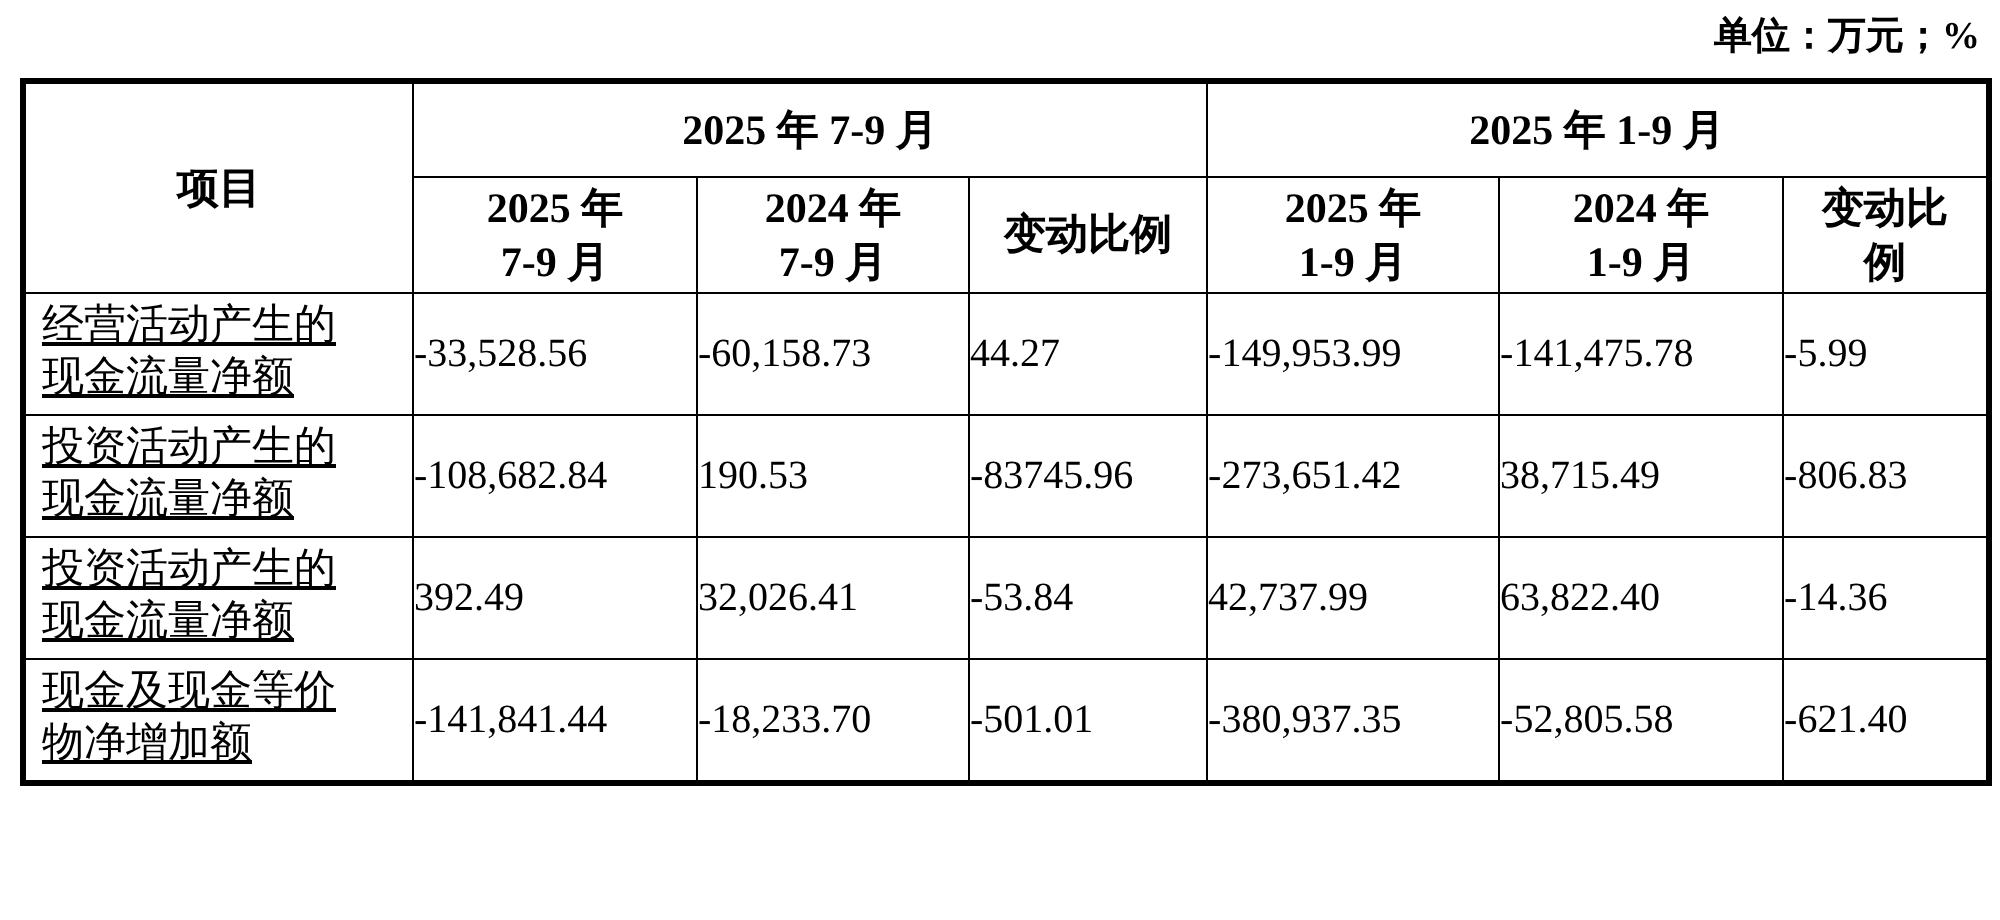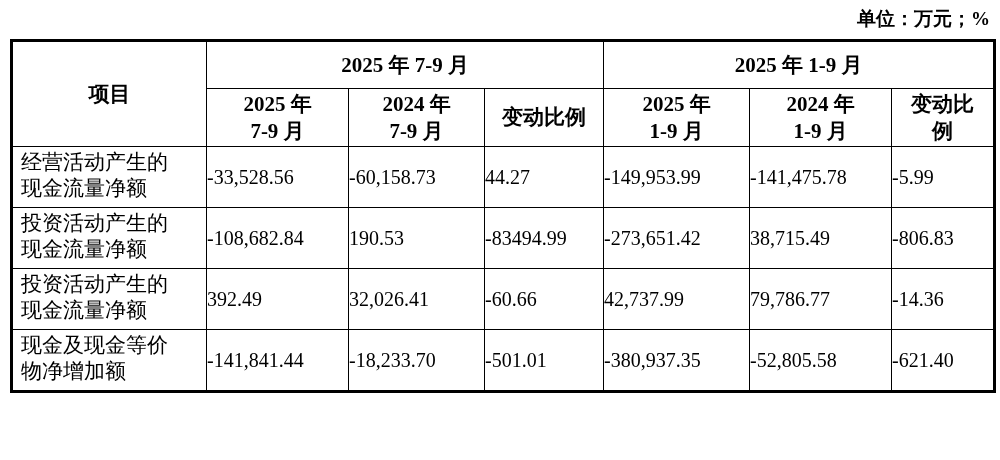--- a/index.html
+++ b/index.html
@@ -39,20 +39,21 @@
   }
   tr.group-row th { height: 48px; }
   tr.sub-row th { height: 58px; }
   tbody tr { height: 57px; }
   td.label-cell {
     font-size: 21px;
     line-height: 26px;
     text-align: left;
     padding: 2px 4px 6px 8px;
     white-space: pre-line;
+    text-decoration: underline;
   }
   td.num-cell {
     font-size: 20px;
     text-align: left;
     padding-right: 10px;
     font-family: "Liberation Serif", "DejaVu Serif", serif;
   }
 
   .note {
     font-size: 22px;
@@ -107,33 +108,33 @@
         <td class="num-cell">44.27</td>
         <td class="num-cell">-149,953.99</td>
         <td class="num-cell">-141,475.78</td>
         <td class="num-cell">-5.99</td>
       </tr>
       <tr>
         <td class="label-cell">投资活动产生的
 现金流量净额</td>
         <td class="num-cell">-108,682.84</td>
         <td class="num-cell">190.53</td>
-        <td class="num-cell">-83494.99</td>
+        <td class="num-cell">-83745.96</td>
         <td class="num-cell">-273,651.42</td>
         <td class="num-cell">38,715.49</td>
         <td class="num-cell">-806.83</td>
       </tr>
       <tr>
         <td class="label-cell">投资活动产生的
 现金流量净额</td>
         <td class="num-cell">392.49</td>
         <td class="num-cell">32,026.41</td>
-        <td class="num-cell">-60.66</td>
+        <td class="num-cell">-53.84</td>
         <td class="num-cell">42,737.99</td>
-        <td class="num-cell">79,786.77</td>
+        <td class="num-cell">63,822.40</td>
         <td class="num-cell">-14.36</td>
       </tr>
       <tr>
         <td class="label-cell">现金及现金等价
 物净增加额</td>
         <td class="num-cell">-141,841.44</td>
         <td class="num-cell">-18,233.70</td>
         <td class="num-cell">-501.01</td>
         <td class="num-cell">-380,937.35</td>
         <td class="num-cell">-52,805.58</td>

